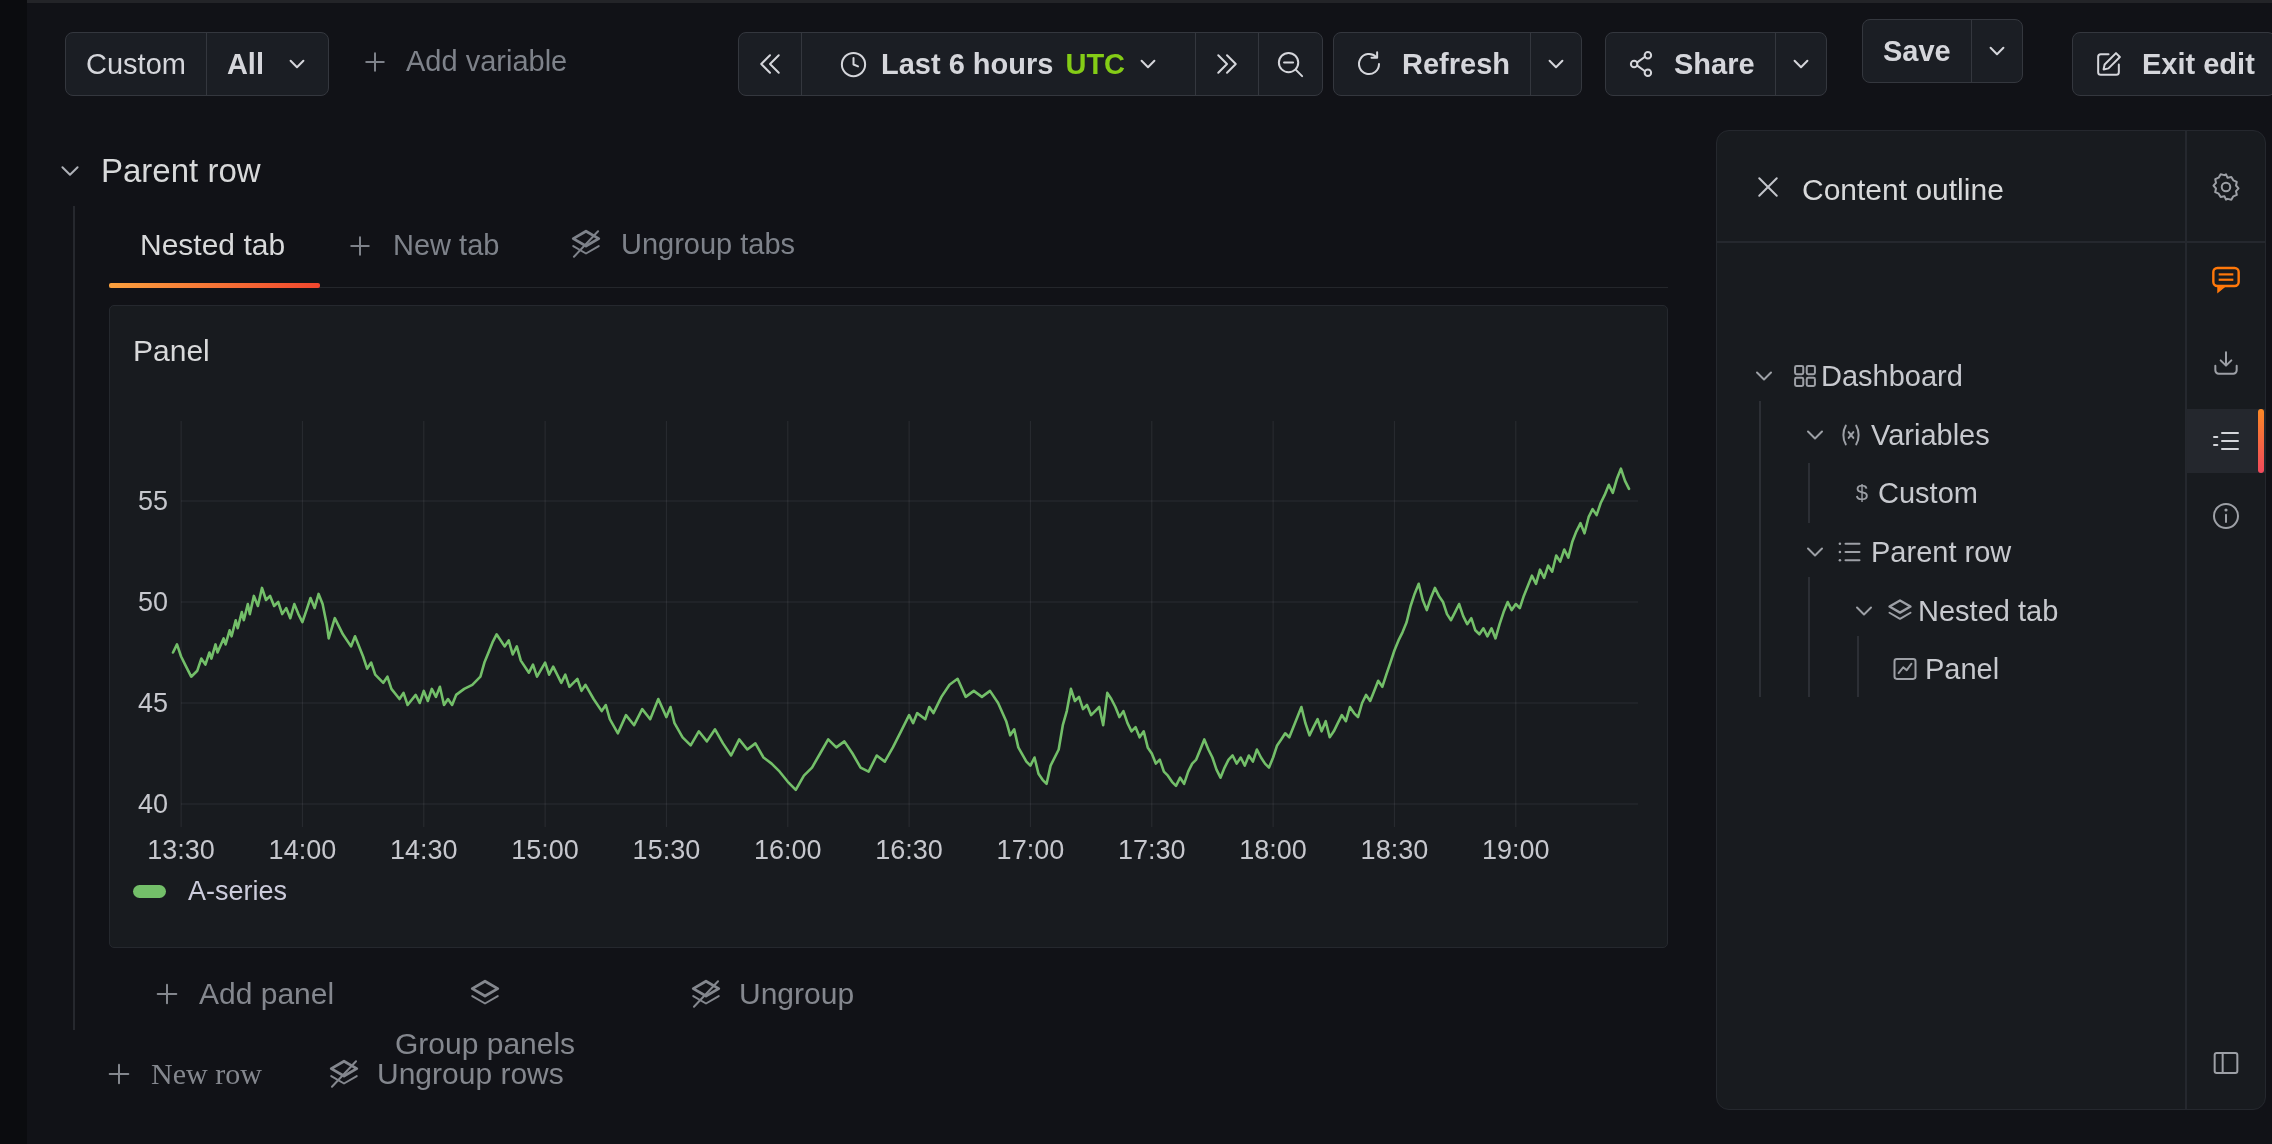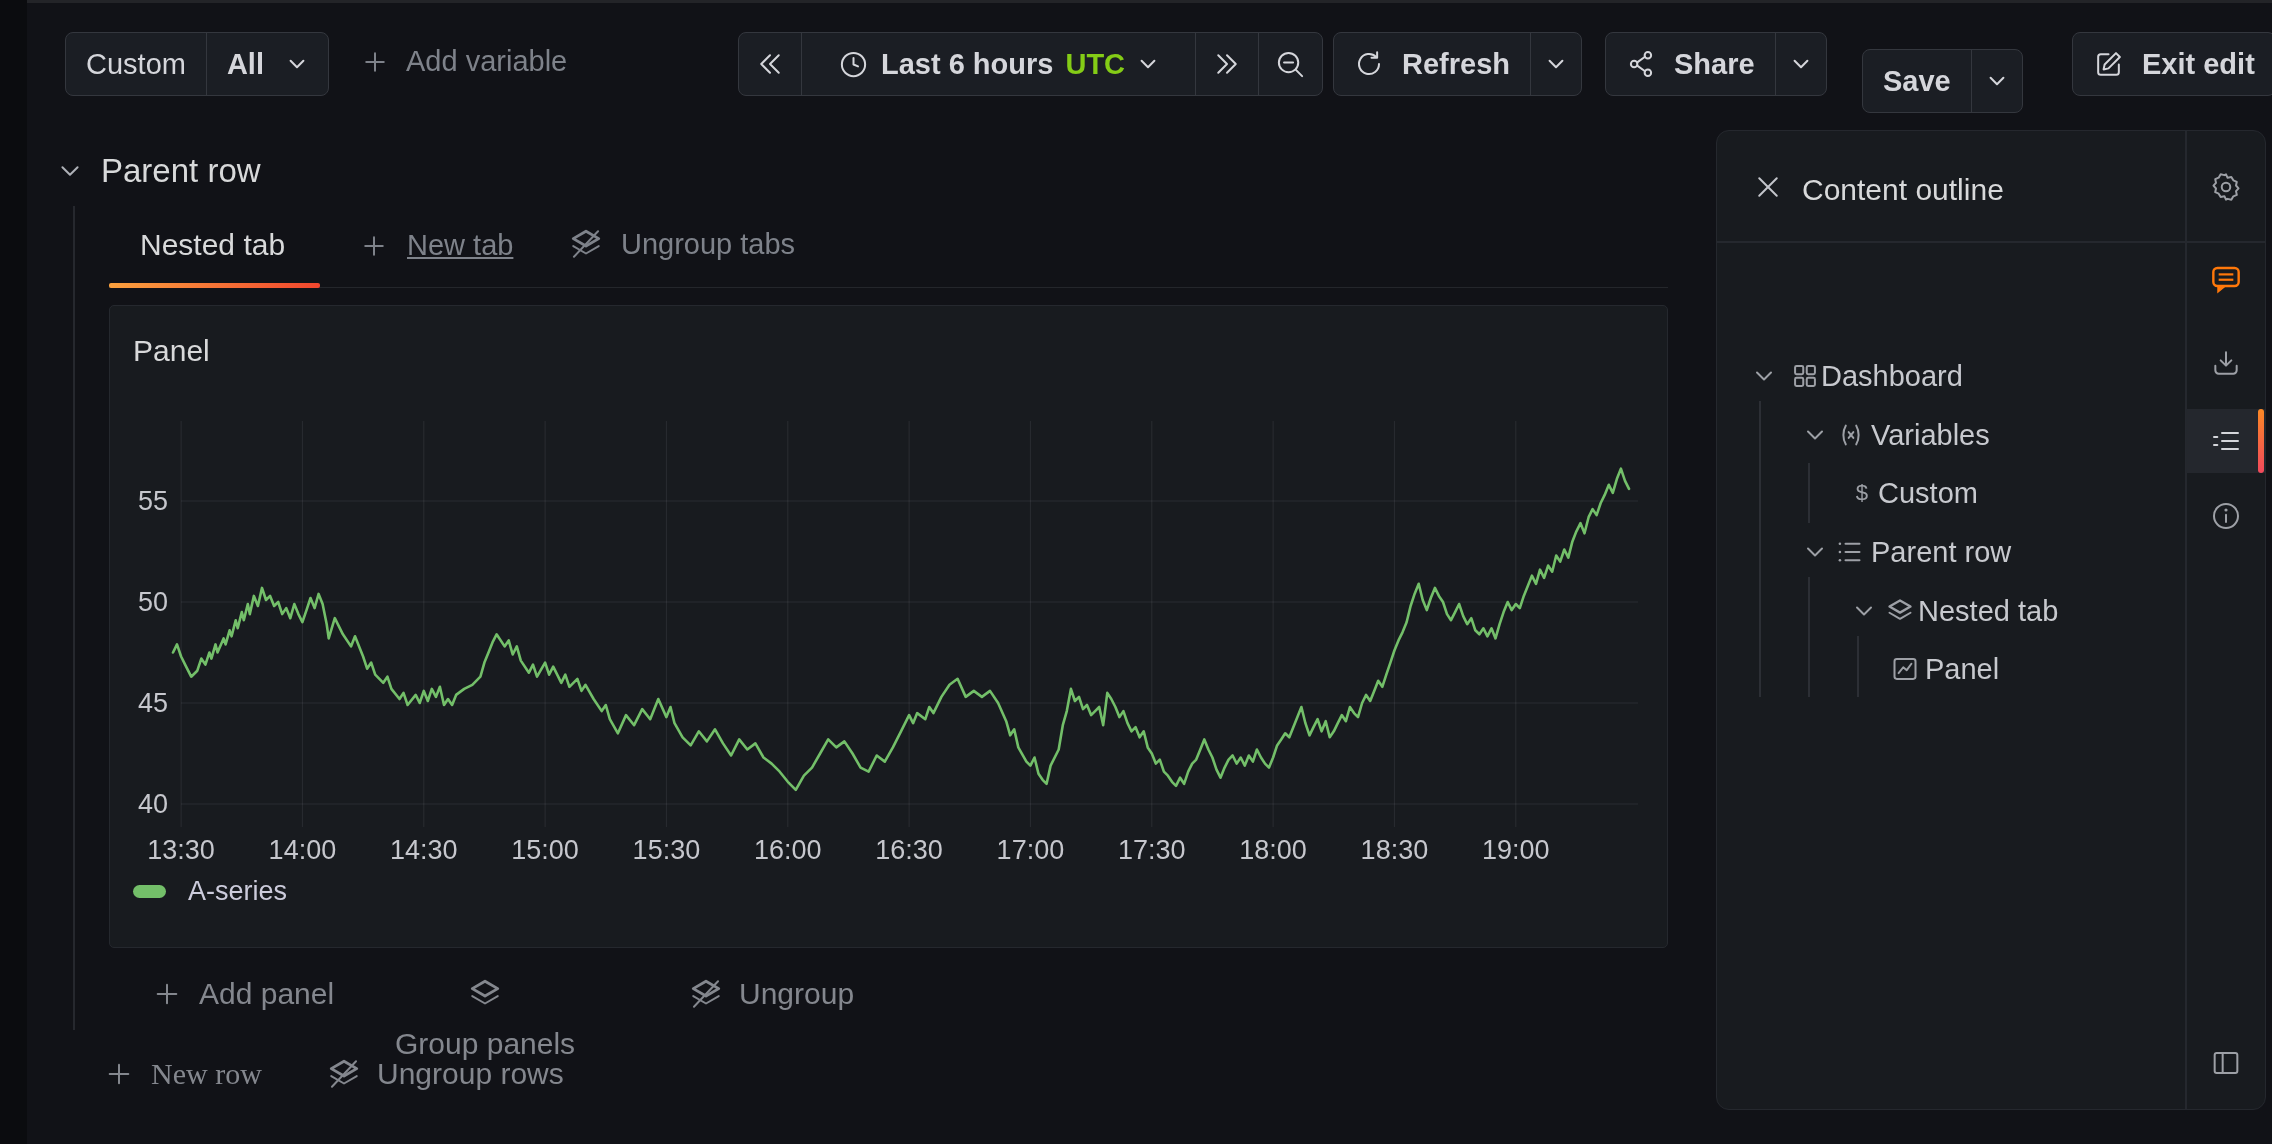--- a/index.html
+++ b/index.html
@@ -153,21 +153,21 @@
     </div>
     <div class="seg" style="padding:0 14px;">
       <span class="ic-slot">
           <svg class="ic" viewBox="0 0 24 24" width="22" height="22">
             <polyline points="5,8.5 12,15.5 19,8.5" fill="none" stroke="currentColor" stroke-width="2" stroke-linecap="round" stroke-linejoin="round"></polyline>
           </svg>
         </span>
     </div>
   </div>
 
-  <div class="abs btn" style="left:1835px;top:49px;">
+  <div class="abs btn" style="left:1835px;top:19px;">
     <div class="seg">
       <span style="font-weight:700;">Save</span>
     </div>
     <div class="seg" style="padding:0 14px;">
       <span class="ic-slot">
           <svg class="ic" viewBox="0 0 24 24" width="22" height="22">
             <polyline points="5,8.5 12,15.5 19,8.5" fill="none" stroke="currentColor" stroke-width="2" stroke-linecap="round" stroke-linejoin="round"></polyline>
           </svg>
         </span>
     </div>
@@ -192,21 +192,21 @@
         </svg>
       </span>
     <span class="row-title">Parent row</span>
   </div>
 
   <div class="abs indent-line" style="left:46px;top:206px;height:824px;"></div>
 
   <div class="abs tab active" style="left:113px;top:228px;">
     <span>Nested tab</span>
   </div>
-  <button class="abs ghost" style="left:326px;top:228px;gap:18px;text-decoration:underline;">
+  <button class="abs ghost" style="left:312px;top:228px;gap:18px;">
     <span class="ic-slot">
         <svg class="ic" viewBox="0 0 24 24" width="30" height="30">
           <line x1="12" y1="5" x2="12" y2="19" fill="none" stroke="currentColor" stroke-width="2" stroke-linecap="round" stroke-linejoin="round"></line>
           <line x1="5" y1="12" x2="19" y2="12" fill="none" stroke="currentColor" stroke-width="2" stroke-linecap="round" stroke-linejoin="round"></line>
         </svg>
       </span>
     <span>New tab</span>
   </button>
   <button class="abs ghost" style="left:536px;top:226px;gap:18px;">
     <span class="ic-slot">

